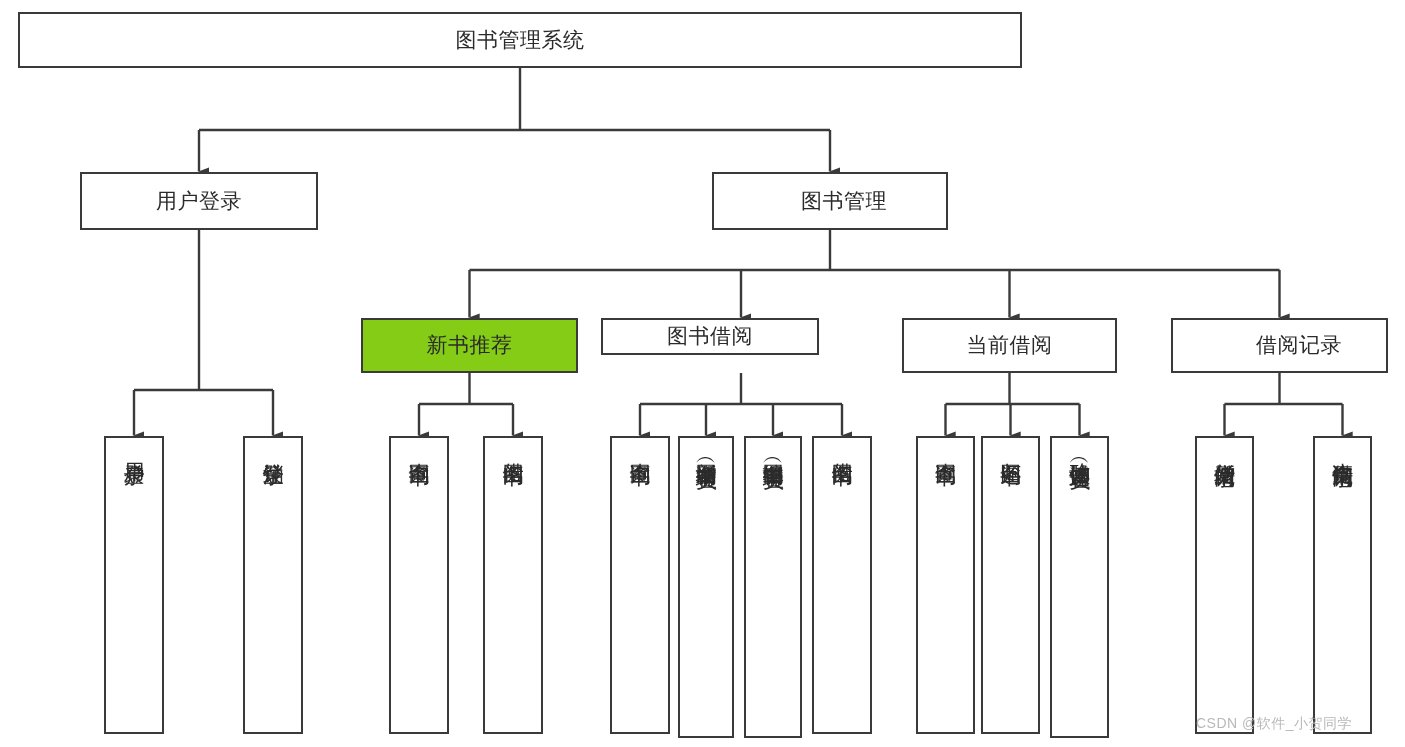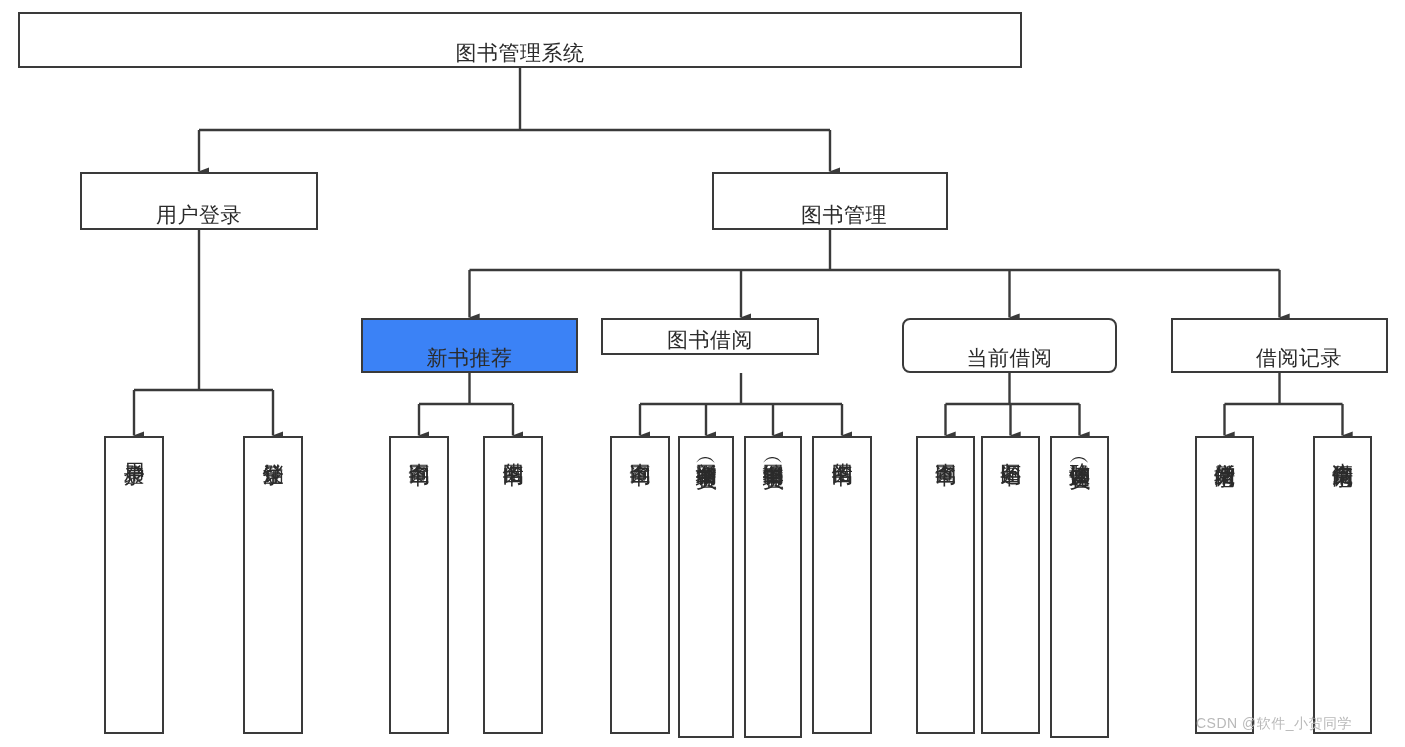--- a/index.html
+++ b/index.html
@@ -21,21 +21,21 @@
     width:1405px;
     height:747px;
     display:block;
   }
   .node-box{
     position:absolute;
     box-sizing:border-box;
     background:#ffffff;
     border:2px solid #3a3a3a;
     display:flex;
-    align-items:flex-end;
+    align-items:center;
     justify-content:center;
     overflow:hidden;
   }
   .node-box.root{ border-width:2px; }
   .node-label{
     color:#2b2b2b;
     font-size:21px;
     line-height:1.18;
     letter-spacing:0.5px;
     white-space:nowrap;
@@ -114,27 +114,27 @@
   <div id="node-layer">
       <div class="node-box root" style="left: 18px; top: 12px; width: 1004px; height: 56px; border-color: rgb(58, 58, 58); background: rgb(255, 255, 255);">
         <span class="node-label" style="color: rgb(43, 43, 43);">图书管理系统</span>
       </div>
       <div class="node-box" style="left: 80px; top: 172px; width: 238px; height: 58px; border-color: rgb(58, 58, 58); background: rgb(255, 255, 255);">
         <span class="node-label" style="color: rgb(43, 43, 43);">用户登录</span>
       </div>
       <div class="node-box" style="left: 712px; top: 172px; width: 236px; height: 58px; border-color: rgb(58, 58, 58); background: rgb(255, 255, 255); padding-left: 28px;">
         <span class="node-label" style="color: rgb(43, 43, 43);">图书管理</span>
       </div>
-      <div class="node-box" style="left: 361px; top: 318px; width: 217px; height: 55px; border-color: rgb(58, 58, 58); background: #3b82f6;">
+      <div class="node-box" style="left: 361px; top: 318px; width: 217px; height: 55px; border-color: rgb(58, 58, 58); background: #84cc16;">
         <span class="node-label" style="color: rgb(43, 43, 43);">新书推荐</span>
       </div>
       <div class="node-box" style="left: 601px; top: 318px; width: 218px; height: 37px; border-color: rgb(58, 58, 58); background: rgb(255, 255, 255);">
         <span class="node-label" style="color: rgb(43, 43, 43);">图书借阅</span>
       </div>
-      <div class="node-box" style="left: 902px; top: 318px; width: 215px; height: 55px; border-color: rgb(58, 58, 58); background: rgb(255, 255, 255); border-radius: 8px;">
+      <div class="node-box" style="left: 902px; top: 318px; width: 215px; height: 55px; border-color: rgb(58, 58, 58); background: rgb(255, 255, 255);">
         <span class="node-label" style="color: rgb(43, 43, 43);">当前借阅</span>
       </div>
       <div class="node-box" style="left: 1171px; top: 318px; width: 217px; height: 55px; border-color: rgb(58, 58, 58); background: rgb(255, 255, 255); padding-left: 39px;">
         <span class="node-label" style="color: rgb(43, 43, 43);">借阅记录</span>
       </div>
       <div class="node-box leaf" style="left: 104px; top: 436px; width: 60px; height: 298px; border-color: rgb(58, 58, 58); background: rgb(255, 255, 255);">
         <span class="node-label" style="color: rgb(43, 43, 43);">用户登录</span>
       </div>
       <div class="node-box leaf" style="left: 243px; top: 436px; width: 60px; height: 298px; border-color: rgb(58, 58, 58); background: rgb(255, 255, 255);">
         <span class="node-label" style="color: rgb(43, 43, 43);">注销登录</span>

